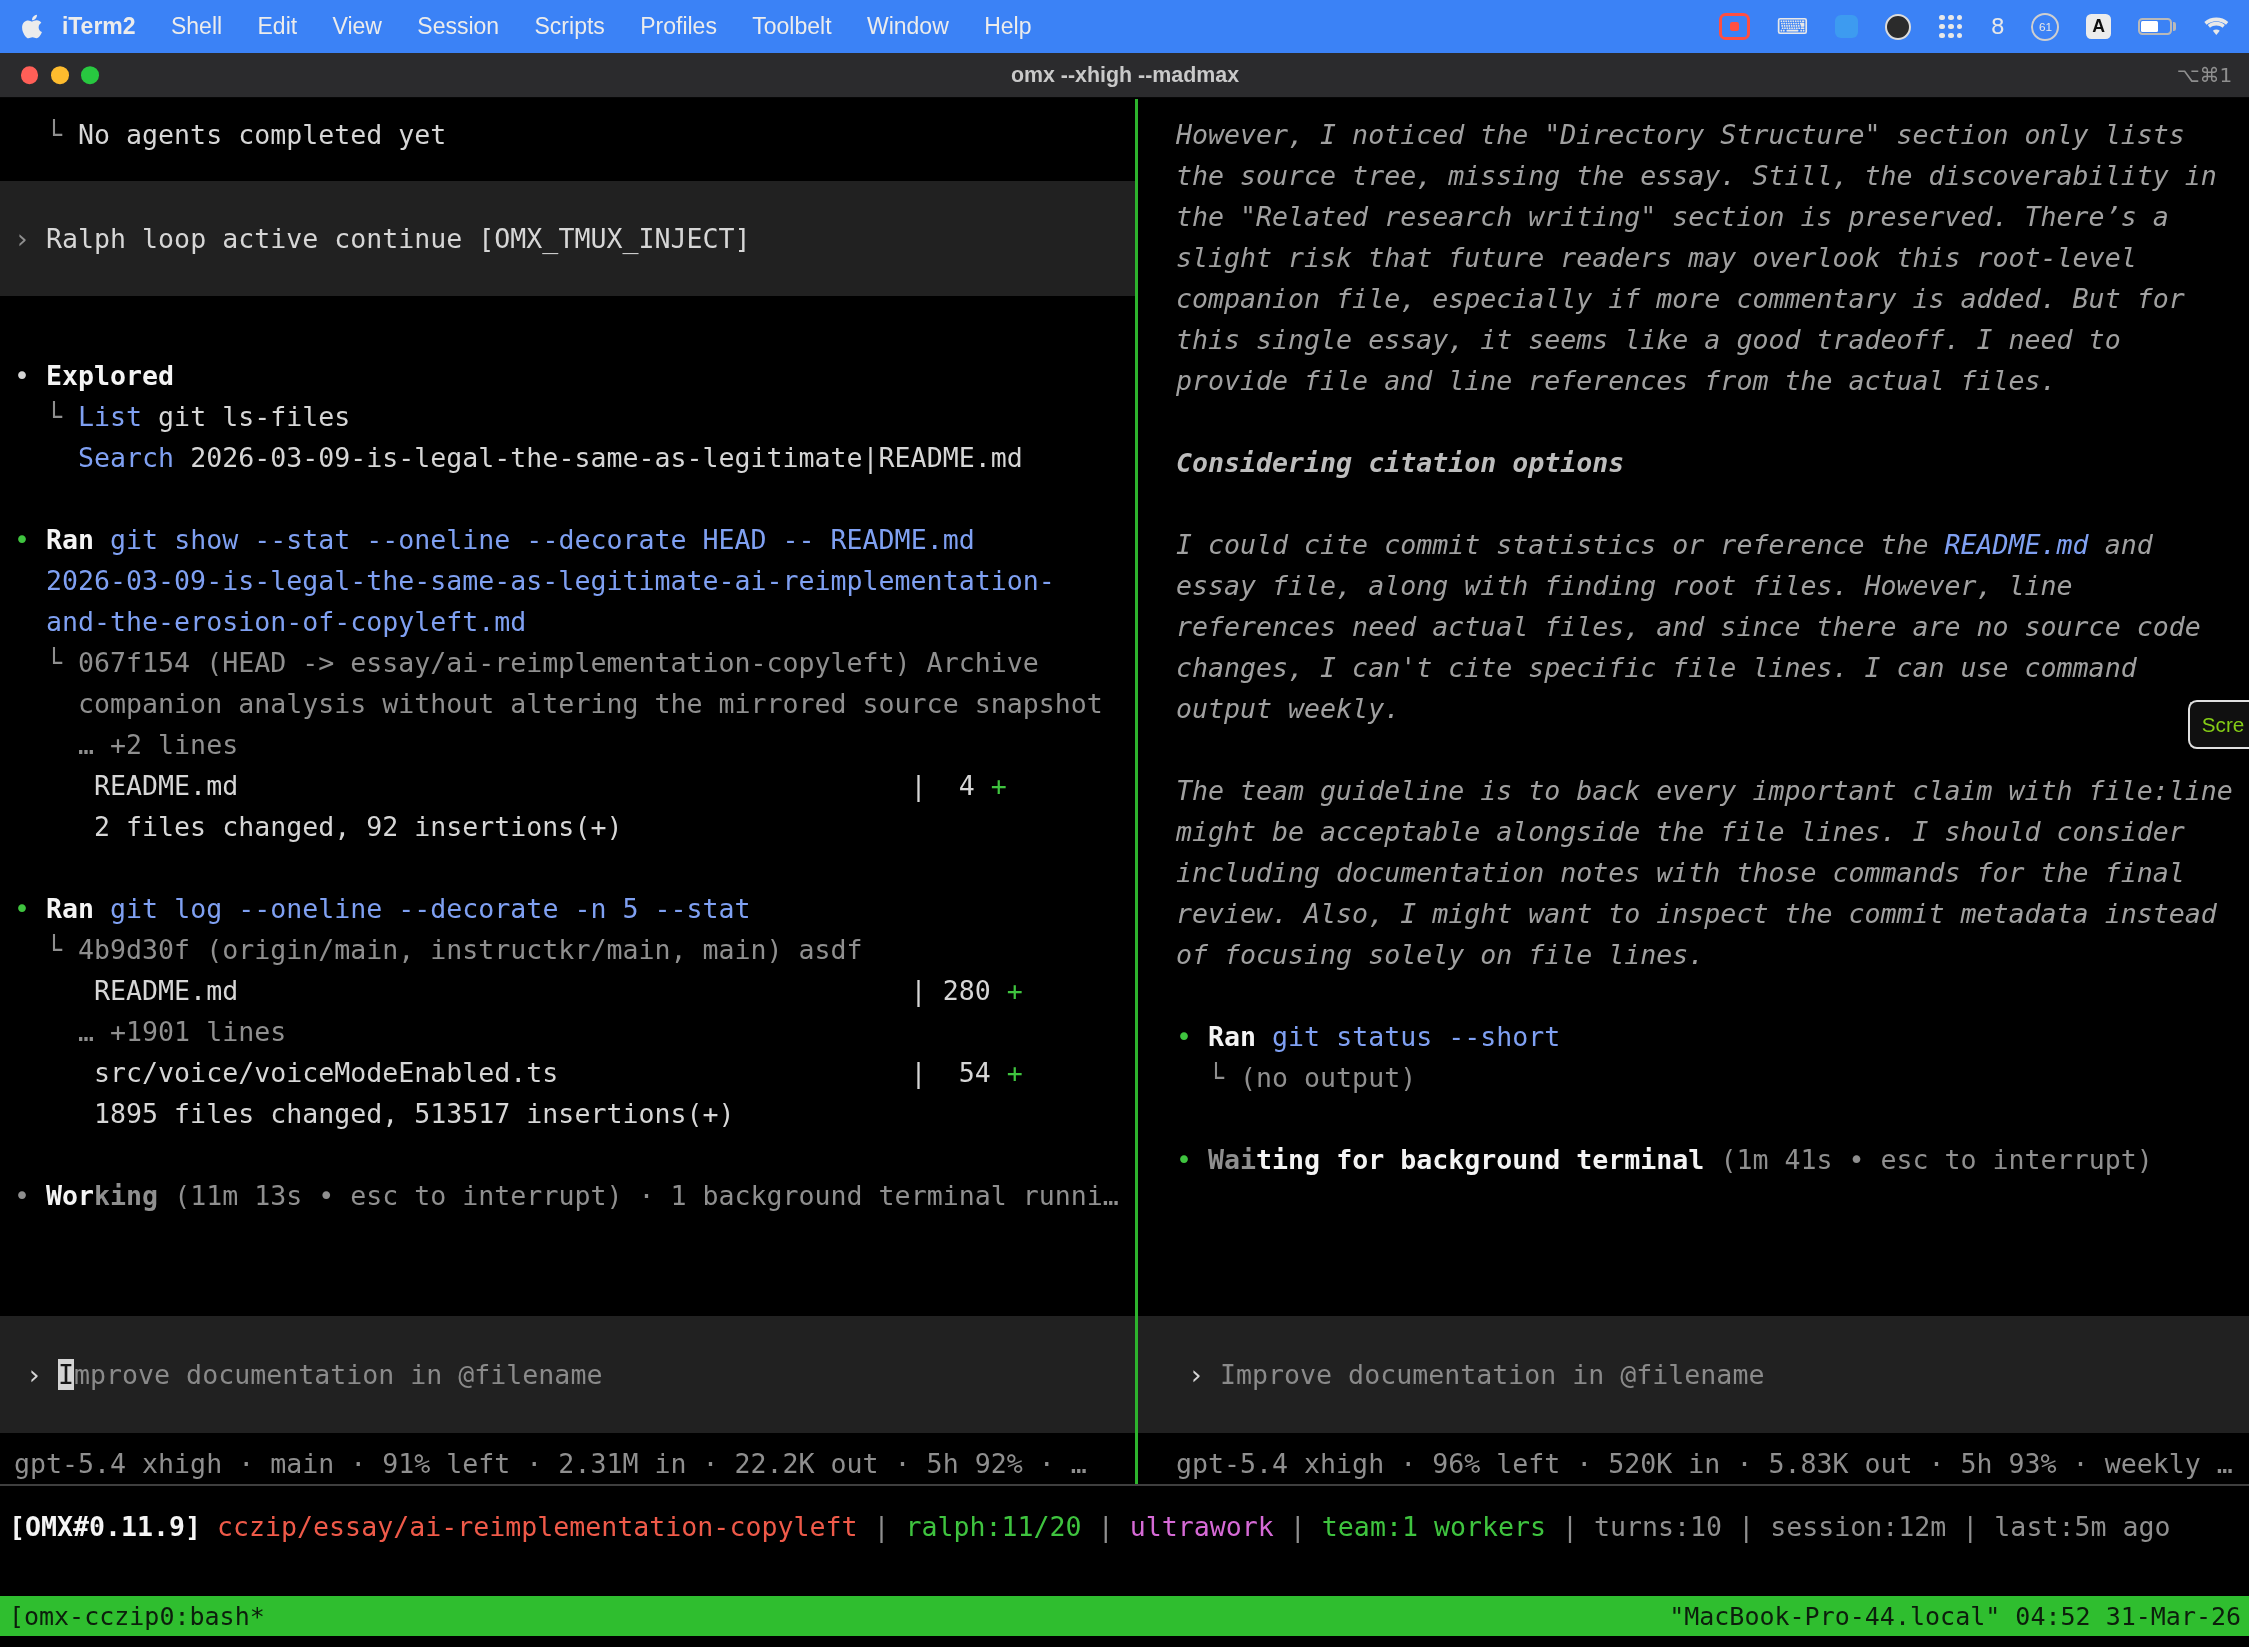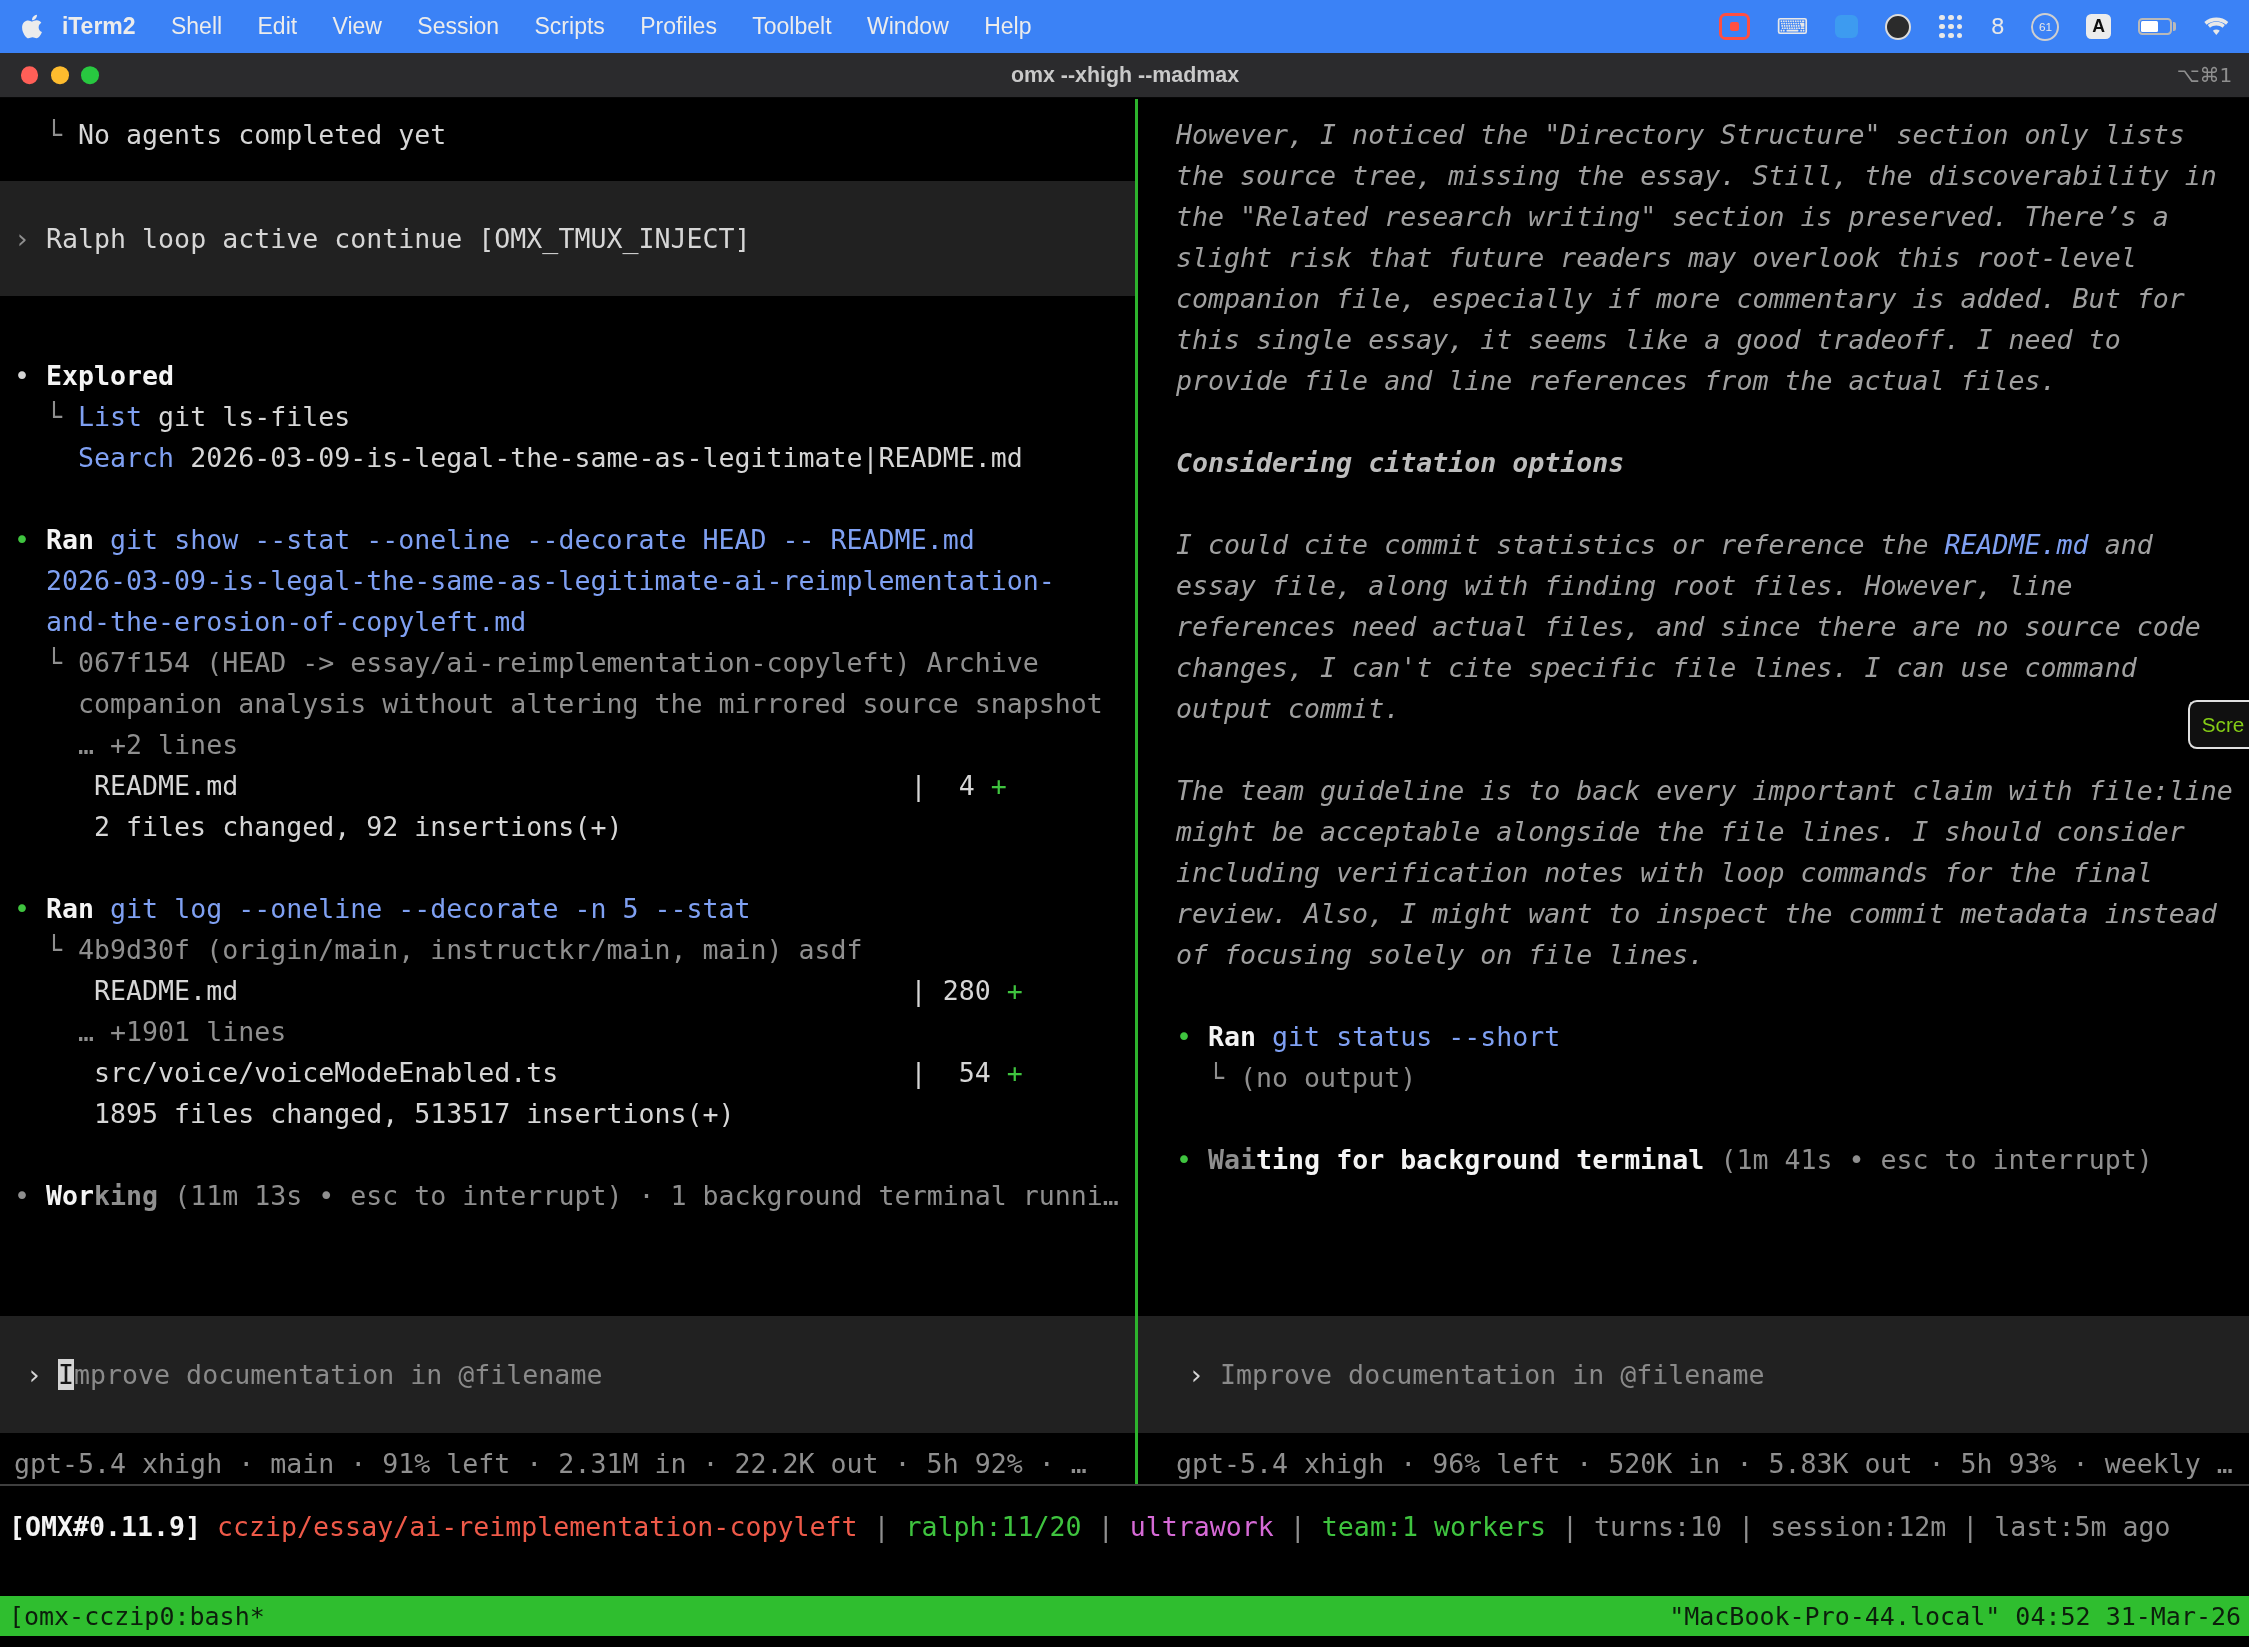--- a/index.html
+++ b/index.html
@@ -213,25 +213,25 @@
             <div class="tline"><span class="sg-it">companion file, especially if more commentary is added. But for</span></div>
             <div class="tline"><span class="sg-it">this single essay, it seems like a good tradeoff. I need to</span></div>
             <div class="tline"><span class="sg-it">provide file and line references from the actual files.</span></div>
             <div class="tline"></div>
             <div class="tline"><span class="sg-itb">Considering citation options</span></div>
             <div class="tline"></div>
             <div class="tline"><span class="sg-it">I could cite commit statistics or reference the </span><span class="sg-blueit">README.md</span><span class="sg-it"> and</span></div>
             <div class="tline"><span class="sg-it">essay file, along with finding root files. However, line</span></div>
             <div class="tline"><span class="sg-it">references need actual files, and since there are no source code</span></div>
             <div class="tline"><span class="sg-it">changes, I can't cite specific file lines. I can use command</span></div>
-            <div class="tline"><span class="sg-it">output commit.</span></div>
+            <div class="tline"><span class="sg-it">output weekly.</span></div>
             <div class="tline"></div>
             <div class="tline"><span class="sg-it">The team guideline is to back every important claim with file:line</span></div>
             <div class="tline"><span class="sg-it">might be acceptable alongside the file lines. I should consider</span></div>
-            <div class="tline"><span class="sg-it">including verification notes with loop commands for the final</span></div>
+            <div class="tline"><span class="sg-it">including documentation notes with those commands for the final</span></div>
             <div class="tline"><span class="sg-it">review. Also, I might want to inspect the commit metadata instead</span></div>
             <div class="tline"><span class="sg-it">of focusing solely on file lines.</span></div>
             <div class="tline"></div>
             <div class="tline"><span class="sg-green">• </span><span class="sg-bold">Ran</span><span class="sg-blue"> git status --short</span></div>
             <div class="tline"><span class="sg-dim">  └ (no output)</span></div>
             <div class="tline"></div>
             <div class="tline"><span class="sg-green">• </span><span class="sg-dimbold">Wai</span><span class="sg-bold">ting for background terminal</span><span class="sg-dim"> (1m 41s • esc to interrupt)</span></div>
           </div>
       </div>
       <div class="composer">

